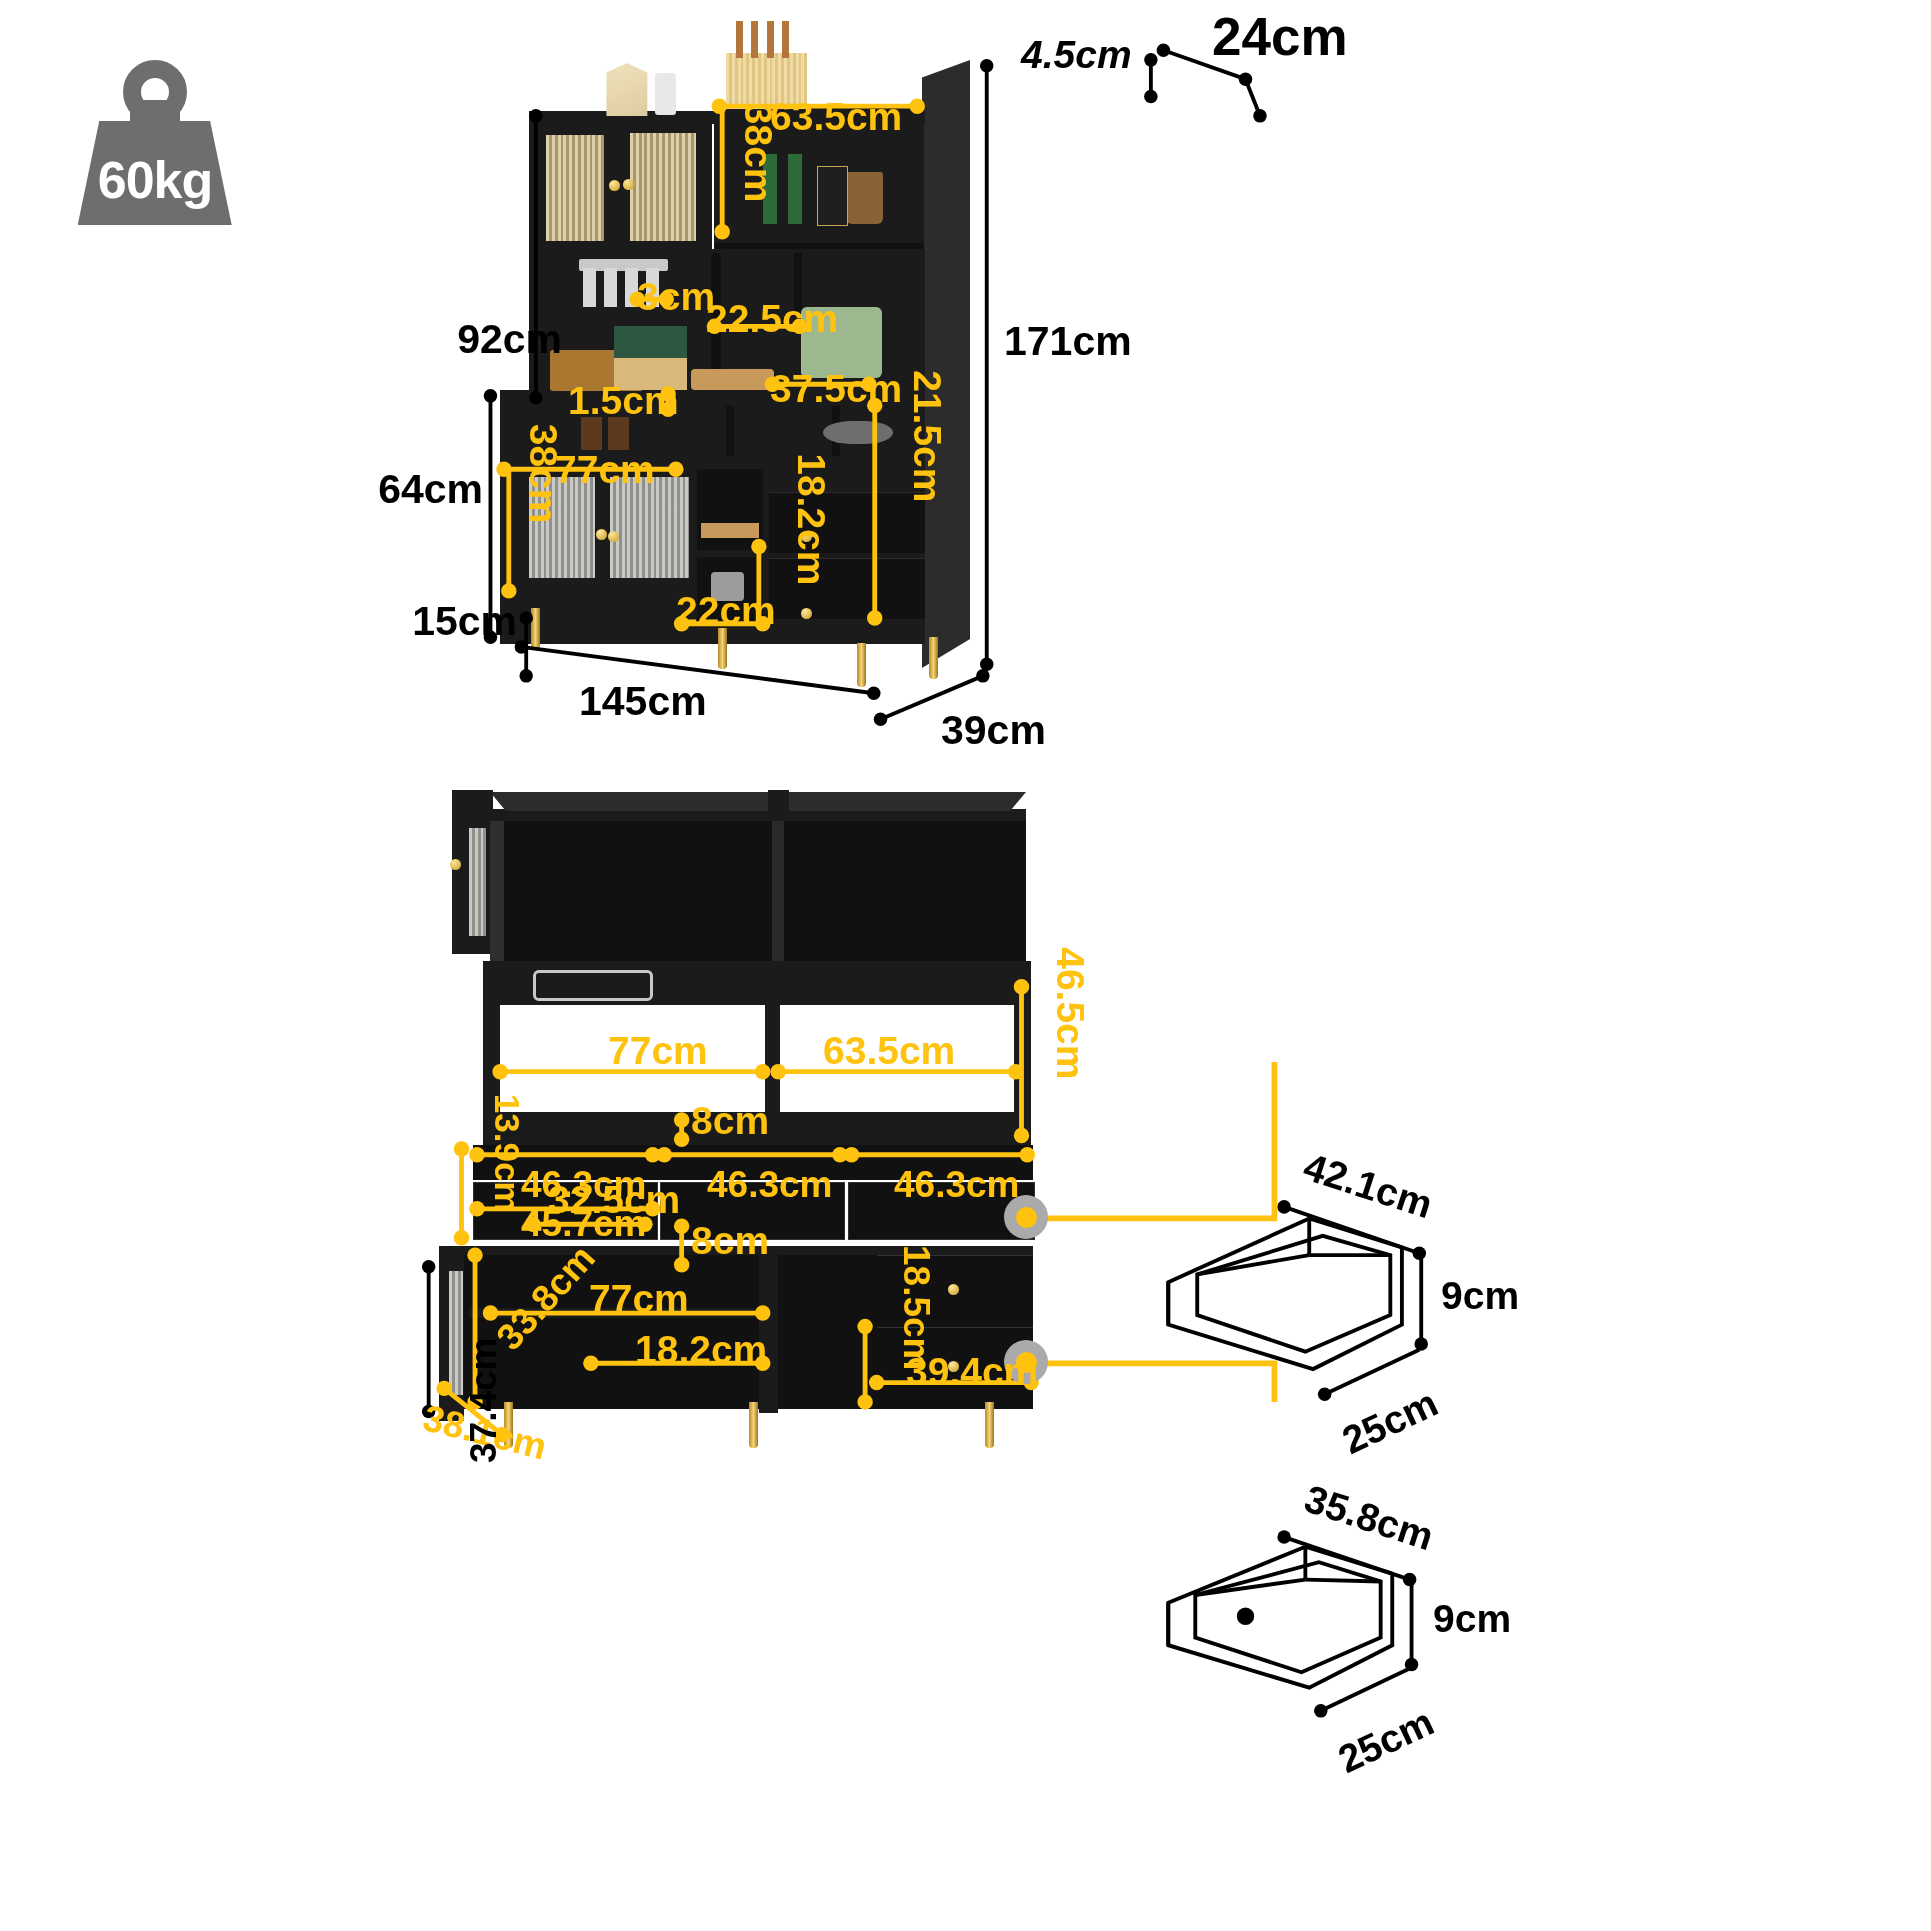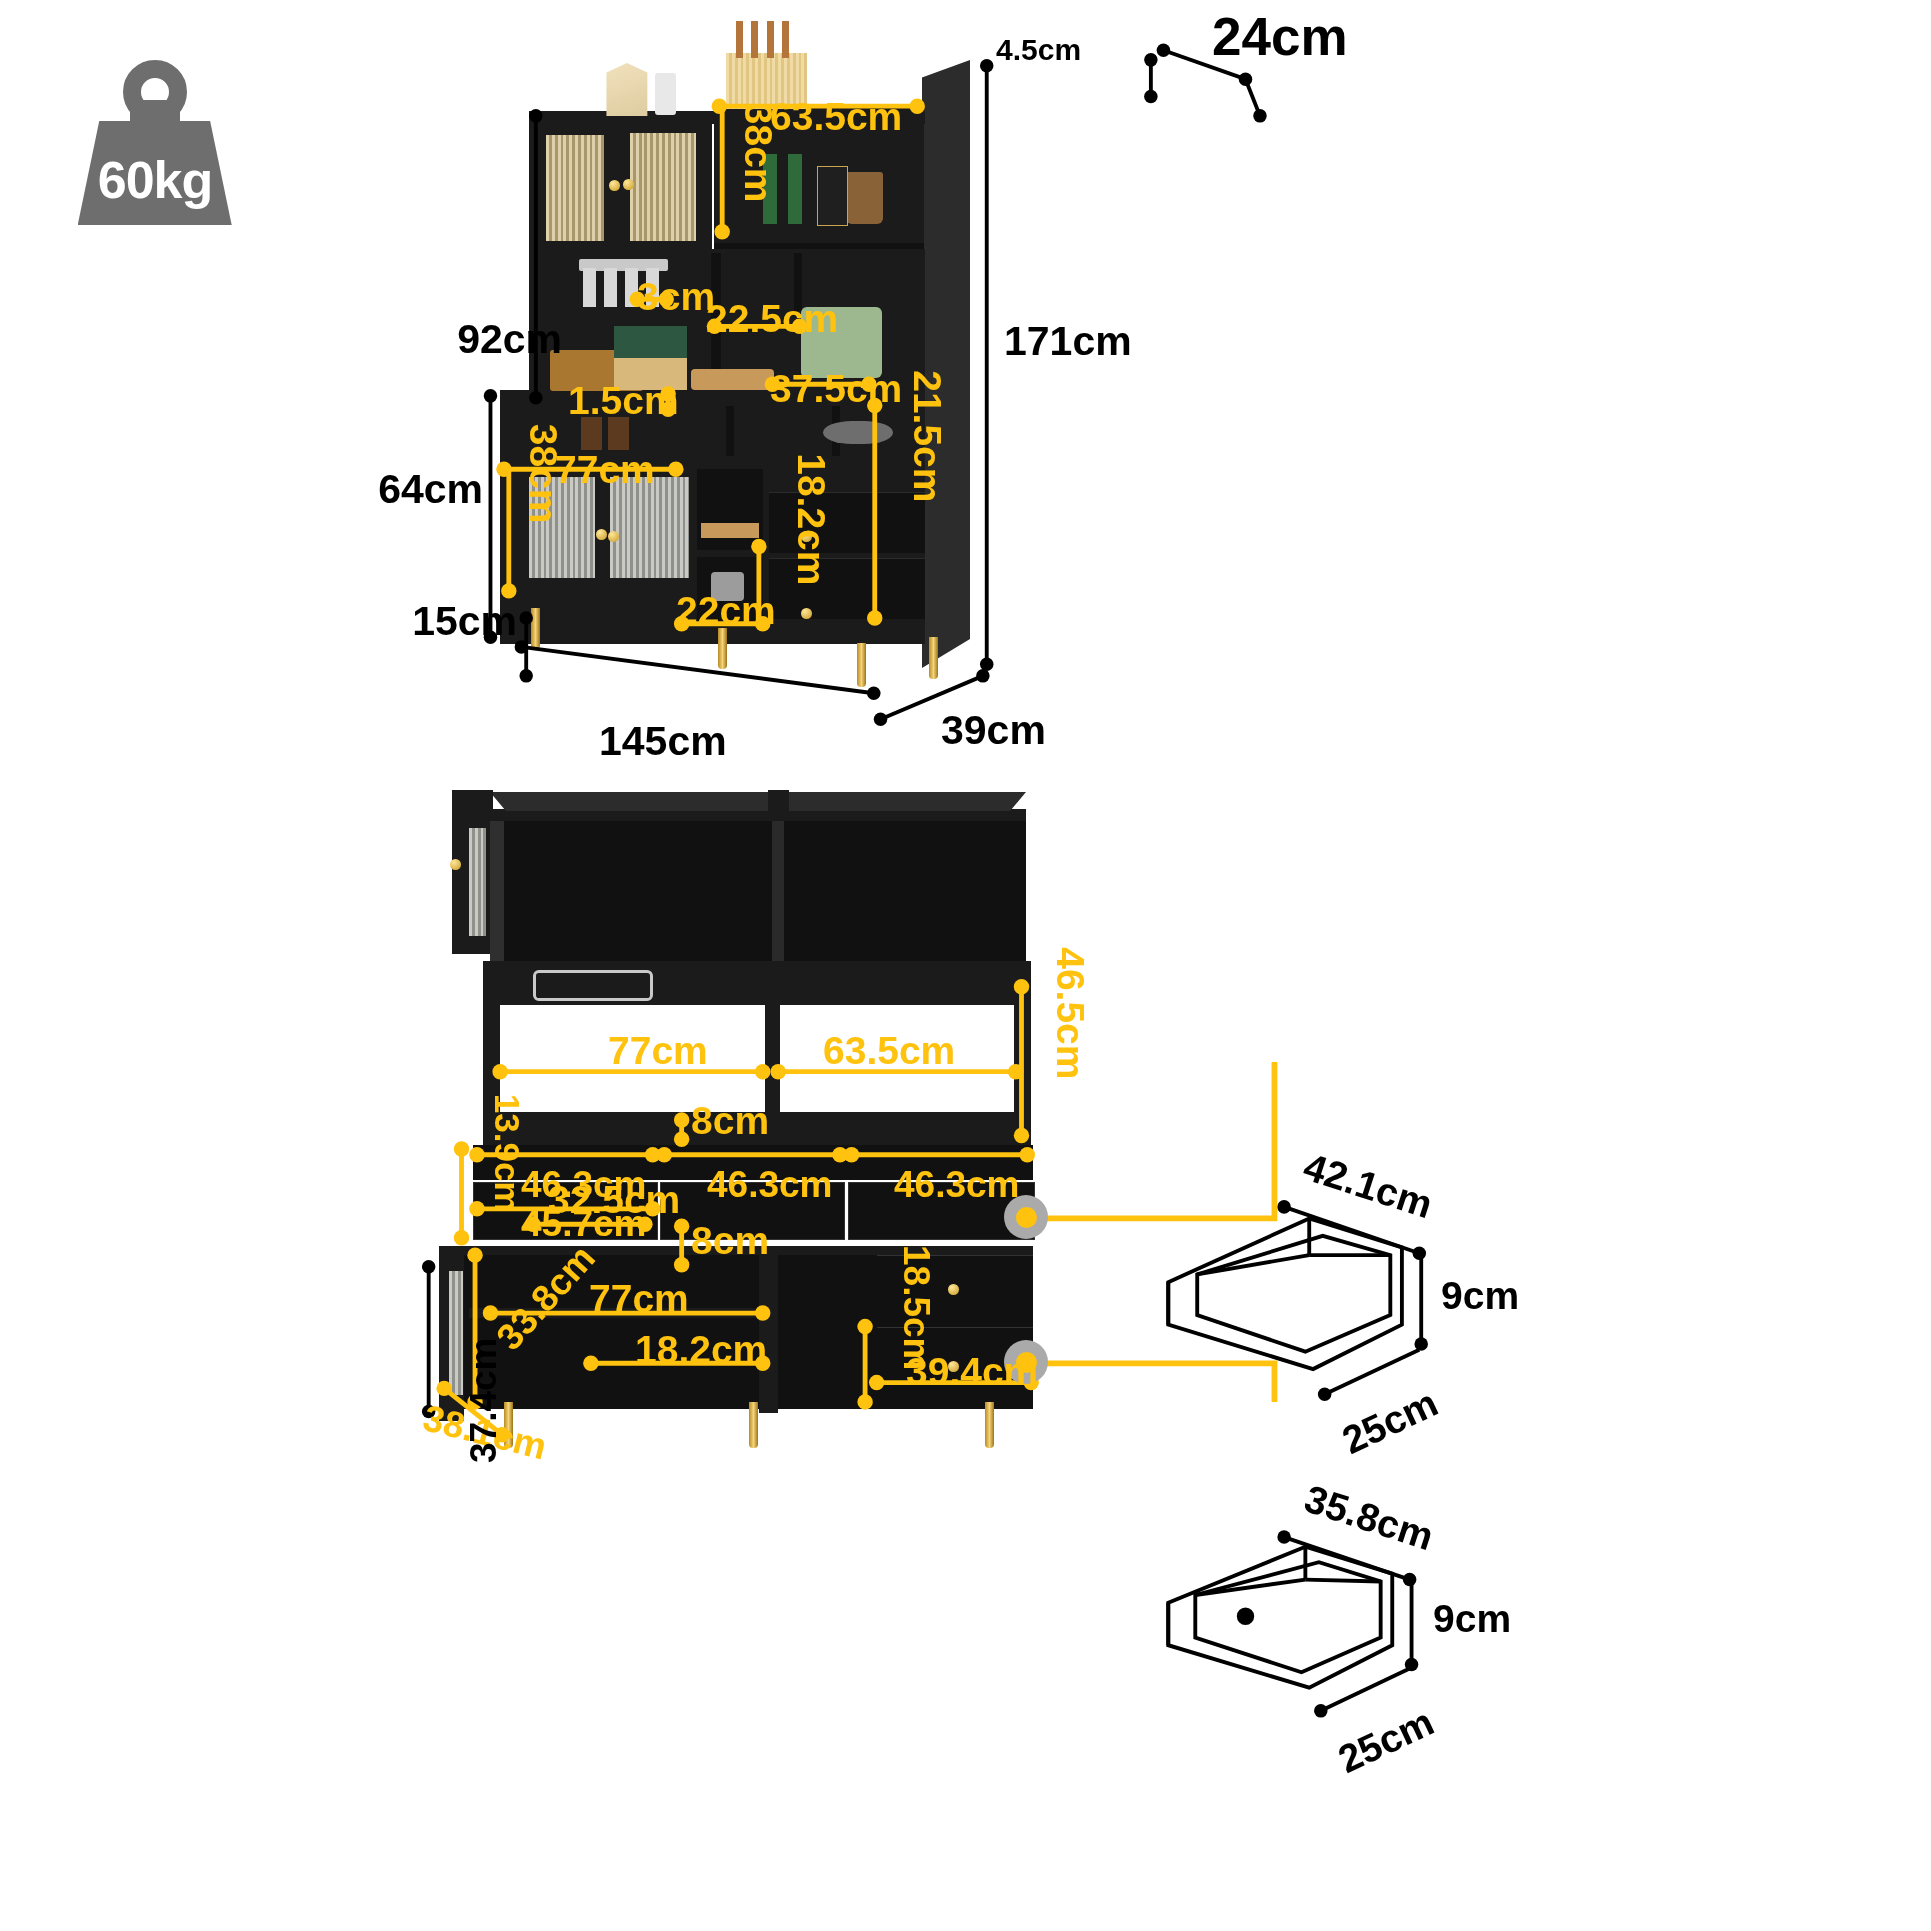--- a/index.html
+++ b/index.html
@@ -200,26 +200,26 @@
 
     <line x1="706" y1="646" x2="790" y2="646" stroke="#FFC20E" stroke-width="5"></line>
     <circle cx="706" cy="646" r="8" fill="#FFC20E"></circle>
     <circle cx="790" cy="646" r="8" fill="#FFC20E"></circle>
 
     <line x1="786" y1="566" x2="786" y2="648" stroke="#FFC20E" stroke-width="5"></line>
     <circle cx="786" cy="566" r="8" fill="#FFC20E"></circle>
   </svg>
 
   <div class="lbl lbl-black" style="left:1212px;top:9.7px;font-size:53px;">24cm</div>
-  <div class="lbl lbl-black" style="left:996px;top:35px;font-size:30px;">4.5cm</div>
+  <div class="lbl lbl-black" style="left:1021px;top:35px;font-size:39px;font-style:italic;">4.5cm</div>
   <div class="lbl lbl-black" style="left:562px;top:319px;font-size:41px;transform:translateX(-100%);">92cm</div>
   <div class="lbl lbl-black" style="left:1004px;top:321px;font-size:41px;">171cm</div>
   <div class="lbl lbl-black" style="left:483px;top:469px;font-size:41px;transform:translateX(-100%);">64cm</div>
   <div class="lbl lbl-black" style="left:517px;top:601px;font-size:41px;transform:translateX(-100%);">15cm</div>
-  <div class="lbl lbl-black" style="left:599px;top:681px;font-size:41px;margin-top:40px;">145cm</div>
+  <div class="lbl lbl-black" style="left:579px;top:681px;font-size:41px;">145cm</div>
   <div class="lbl lbl-black" style="left:941px;top:710px;font-size:41px;">39cm</div>
 
   <div class="lbl lbl-yellow" style="left:770px;top:97px;font-size:39px;">63.5cm</div>
   <div class="lbl lbl-yellow vert" style="left:709px;top:183px;font-size:39px;transform:rotate(90deg) translate(-50%,0);">38cm</div>
   <div class="lbl lbl-yellow" style="left:637px;top:277px;font-size:39px;">3cm</div>
   <div class="lbl lbl-yellow" style="left:706px;top:299px;font-size:39px;">22.5cm</div>
   <div class="lbl lbl-yellow" style="left:770px;top:369px;font-size:39px;">37.5cm</div>
   <div class="lbl lbl-yellow" style="left:568px;top:381px;font-size:39px;">1.5cm</div>
   <div class="lbl lbl-yellow vert" style="left:861px;top:483px;font-size:39px;transform:rotate(90deg) translate(-50%,0);">21.5cm</div>
   <div class="lbl lbl-yellow" style="left:555px;top:450px;font-size:39px;">77cm</div>

